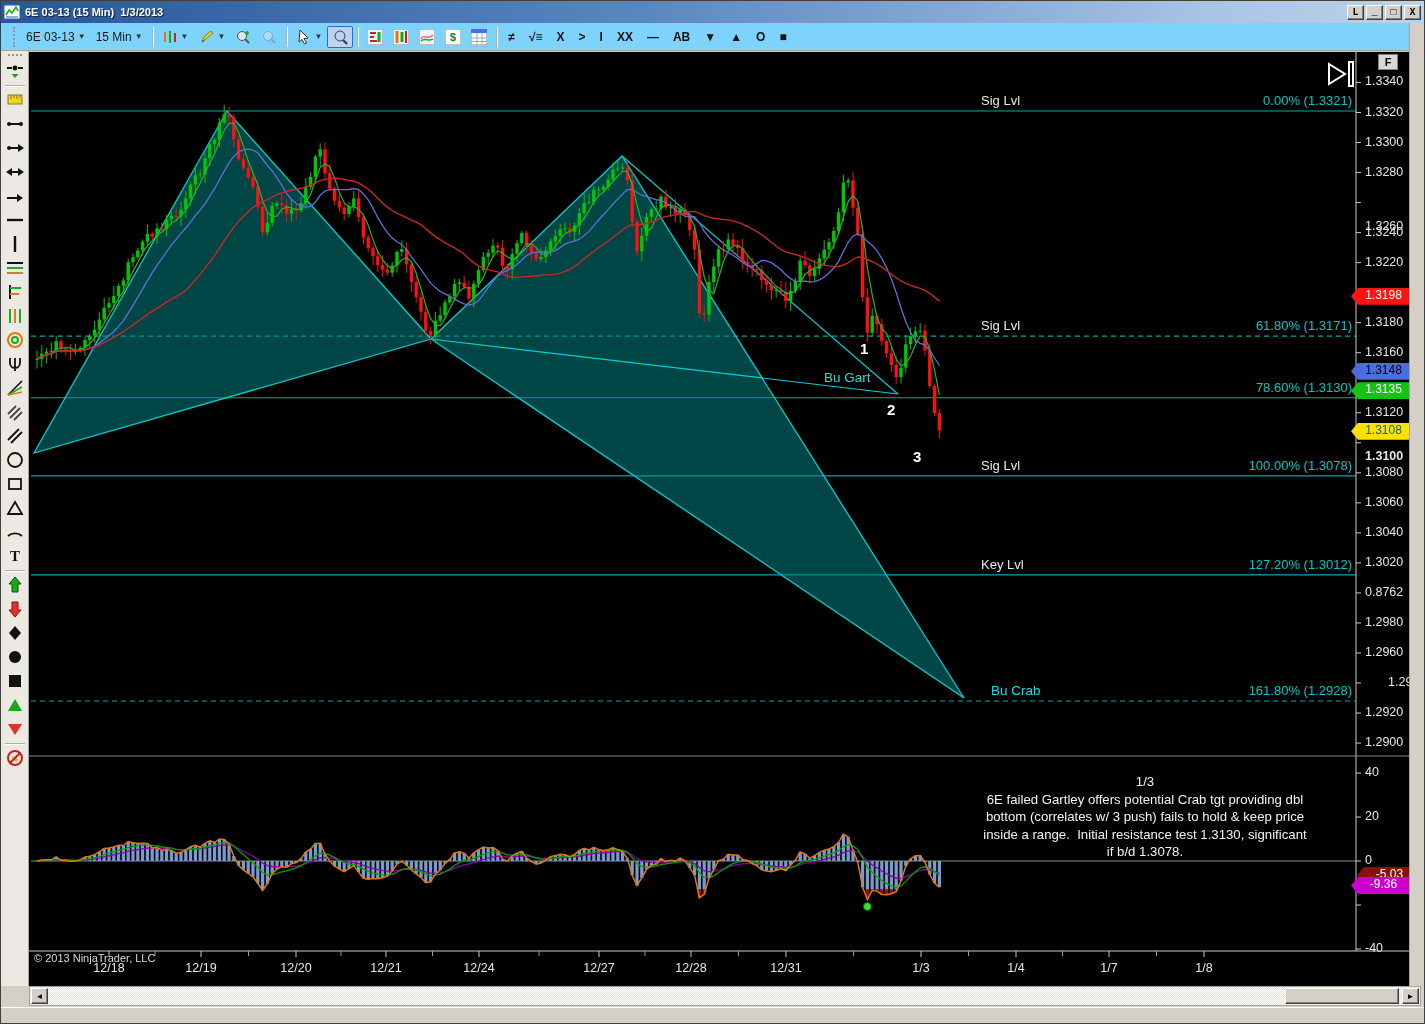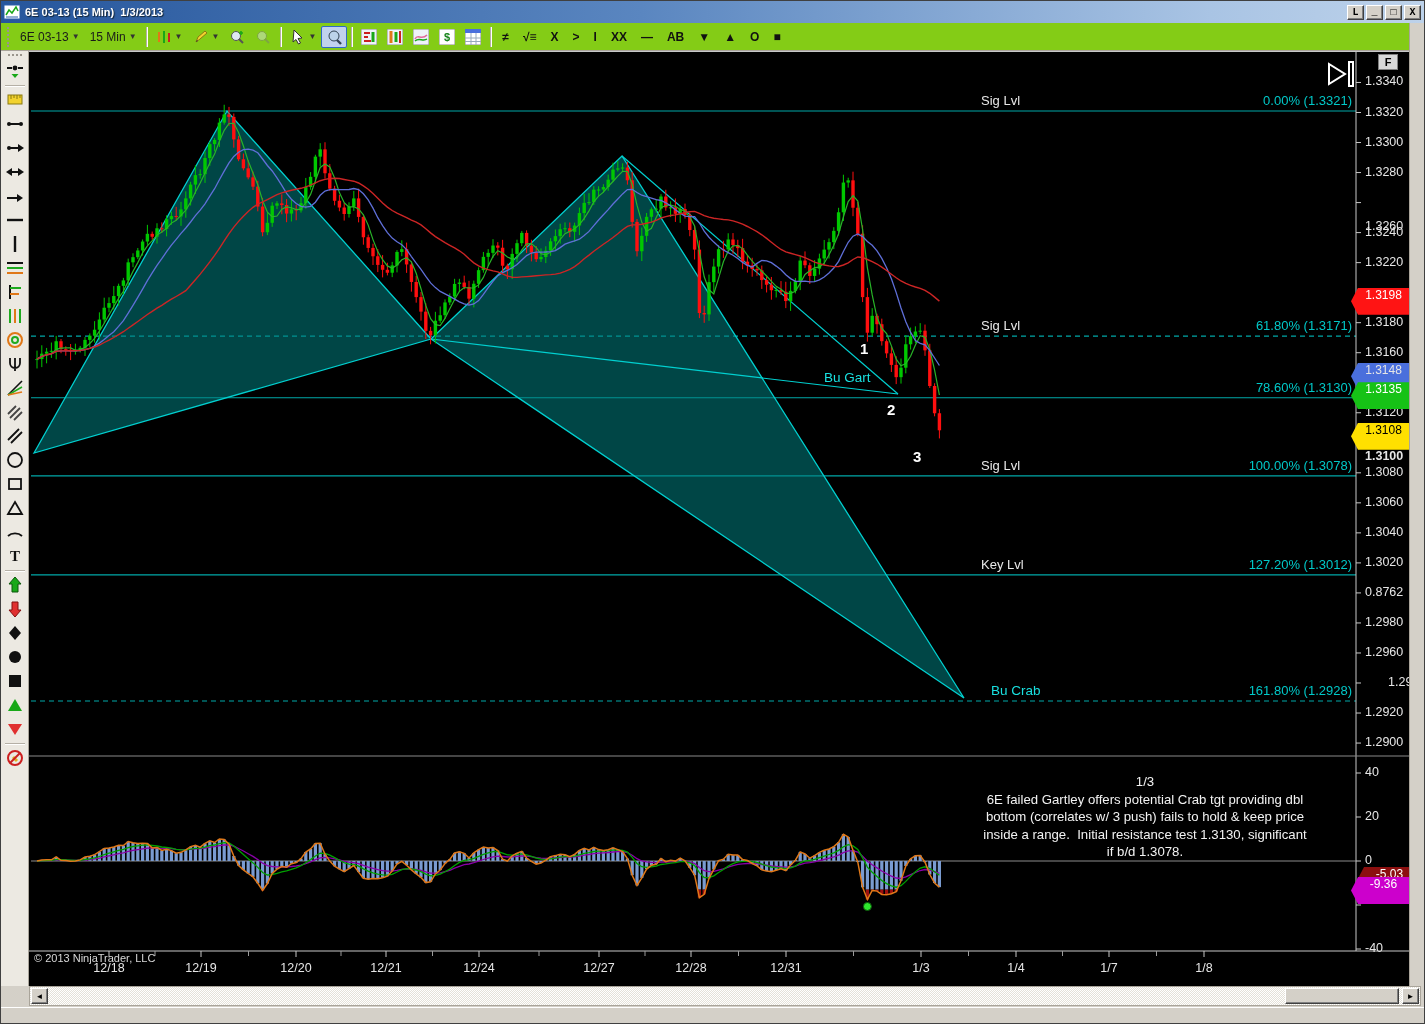--- a/index.html
+++ b/index.html
@@ -4,42 +4,42 @@
 <style>
   html,body{margin:0;padding:0;background:#555;}
   *{box-sizing:border-box;}
   #win{position:relative;width:1425px;height:1024px;background:#d4d0c8;font-family:"Liberation Sans",sans-serif;overflow:hidden;border:1px solid #404040;}
   
   #titlebar{position:absolute;left:0;top:0;width:100%;height:22px;background:linear-gradient(90deg,#26569c 0%,#5a86c0 45%,#a9c4e4 85%,#bdd2ea 100%);display:flex;align-items:center;padding:0 3px;}
   #title-text{color:#fff;font-weight:bold;font-size:11px;margin-left:5px;white-space:pre;text-shadow:1px 1px 1px #123;}
   .winbtn{width:17px;height:15px;background:#d4d0c8;border:1px solid;border-color:#fff #404040 #404040 #fff;box-shadow:inset -1px -1px 0 #808080;font-size:10px;font-weight:bold;color:#000;display:flex;align-items:center;justify-content:center;margin-left:2px;font-family:"Liberation Mono",monospace;}
   #win-controls{margin-left:auto;display:flex;}
   
-  #toolbar{position:absolute;left:0;top:22px;width:100%;height:28px;background:#84cc16;border-bottom:1px solid #a9a49a;display:flex;align-items:center;padding:0 2px;}
+  #toolbar{position:absolute;left:0;top:22px;width:100%;height:28px;background:#7dd3fc;border-bottom:1px solid #a9a49a;display:flex;align-items:center;padding:0 8px;}
   .tb-grip{width:4px;height:20px;border-left:2px dotted #9a958c;margin:0 4px;}
   .tb-sep{width:1px;height:20px;background:#b5b0a6;margin:0 4px;box-shadow:1px 0 0 #fff;}
   .tb-btn{height:22px;display:flex;align-items:center;padding:0 4px;color:#1a1a1a;font-size:12px;border:1px solid transparent;border-radius:2px;cursor:default;}
   .tb-btn.pressed{border:1px solid #316ac5;background:#c1d2ee;}
   .tb-caret{font-size:8px;margin-left:3px;color:#333;}
   .glyphbtn{font-size:12px;font-weight:bold;padding:0 6px;color:#111;}
   
   #left-rail{position:absolute;left:0;top:50px;width:28px;height:935px;background:#ece9e2;border-right:1px solid #a9a49a;display:flex;flex-direction:column;align-items:center;}
   .rail-grip{width:14px;height:3px;border-top:2px dotted #9a958c;margin:3px 0 2px;}
   .rail-tool{width:22px;height:22px;display:flex;align-items:center;justify-content:center;margin:1px 0;border:1px solid transparent;}
   .rail-sep{width:20px;height:1px;background:#b5b0a6;box-shadow:0 1px 0 #fff;margin:2px 0;}
   
   #chart{position:absolute;left:28px;top:50px;width:1382px;height:935px;background:#000;}
   #plot-svg{position:absolute;left:0;top:0;}
   .abs{position:absolute;}
   .tick-label{color:#e6e6e6;font-size:12.5px;}
   .lvl-name{color:#e8e8e8;font-size:13px;}
   .lvl-pct{color:#00c8c8;font-size:13px;text-align:right;}
   .pat-label{color:#19e0e0;font-size:13.5px;}
   .pt-num{color:#fff;font-size:15px;font-weight:bold;}
-  .badge{height:27px;line-height:15px;font-size:12px;text-align:center;clip-path:polygon(0 50%,7px 0,100% 0,100% 100%,7px 100%);padding-left:7px;width:58px;}
+  .badge{height:17px;line-height:15px;font-size:12px;text-align:center;clip-path:polygon(0 50%,7px 0,100% 0,100% 100%,7px 100%);padding-left:7px;width:58px;}
   #note{color:#f2f2f2;font-size:13.2px;line-height:17.5px;text-align:center;white-space:pre-wrap;}
   #copyright{color:#d8d8d8;font-size:11px;}
   #fbtn{width:20px;height:16px;background:#d8d8d8;border:1px solid #808080;color:#000;font-size:11px;font-weight:bold;text-align:center;line-height:14px;}
   .time-label{color:#e6e6e6;font-size:12.5px;transform:translateX(-50%);}
   
   #right-strip{position:absolute;right:0;top:22px;width:15px;height:963px;background:#d4d0c8;border-left:1px solid #a9a49a;}
   
   #hscroll{position:absolute;left:28px;top:985px;width:1392px;height:20px;background:#f1efe9;background-image:repeating-conic-gradient(#fff 0 25%,#e4e1d8 0 50%);background-size:2px 2px;border:1px solid #a9a49a;}
   .scroll-btn{position:absolute;top:1px;width:17px;height:16px;background:#d4d0c8;border:1px solid;border-color:#fff #404040 #404040 #fff;box-shadow:inset -1px -1px 0 #808080;font-size:8px;color:#000;display:flex;align-items:center;justify-content:center;}
   #hthumb{position:absolute;left:1255px;top:1px;width:114px;height:16px;background:#d4d0c8;border:1px solid;border-color:#fff #404040 #404040 #fff;box-shadow:inset -1px -1px 0 #808080;}
@@ -1050,23 +1050,23 @@
         <div class="lvl-pct abs" style="right: 59px; top: 406.816px; width: 150px;">100.00% (1.3078)</div>
         <div class="lvl-name abs" style="left: 952px; top: 505.902px;">Key Lvl</div>
         <div class="lvl-pct abs" style="right: 59px; top: 505.902px; width: 150px;">127.20% (1.3012)</div>
         <div class="pat-label abs" style="left: 962px; top: 632.011px;">Bu Crab</div>
         <div class="lvl-pct abs" style="right: 59px; top: 632.011px; width: 150px;">161.80% (1.2928)</div>
         <div class="pat-label abs" style="left: 795px; top: 319px;">Bu Gart</div>
         <div class="pt-num abs" style="left: 831px; top: 289px;">1</div>
         <div class="pt-num abs" style="left: 858px; top: 350px;">2</div>
         <div class="pt-num abs" style="left: 884px; top: 397px;">3</div>
         <div class="badge abs" style="left: 1322px; top: 236.66px; background: rgb(255, 20, 20); color: rgb(255, 255, 255);">1.3198</div>
-        <div class="badge abs" style="left: 1322px; top: 311.725px; background: rgb(74, 111, 220); color: #e5e5e5;">1.3148</div>
+        <div class="badge abs" style="left: 1322px; top: 311.725px; background: rgb(74, 111, 220); color: #000000;">1.3148</div>
         <div class="badge abs" style="left: 1322px; top: 331.242px; background: rgb(22, 194, 22); color: rgb(255, 255, 255);">1.3135</div>
-        <div class="badge abs" style="left: 1322px; top: 371.777px; background: rgb(255, 224, 0); color: #000000;">1.3108</div>
+        <div class="badge abs" style="left: 1322px; top: 371.777px; background: rgb(255, 224, 0); color: #0369a1;">1.3108</div>
         <div class="badge abs" style="left: 1328px; top: 816px; background: rgb(140, 15, 15); color: #ffffff;">-5.03</div>
         <div class="badge abs" style="left: 1322px; top: 826px; background: rgb(204, 0, 204); color: rgb(255, 255, 255);">-9.36</div>
       </div>
   </div>
 
   <div id="right-strip"></div>
   <div id="corner-bl"></div>
 
   <div id="hscroll">
     <div class="scroll-btn" style="left:1px;">◄</div>

